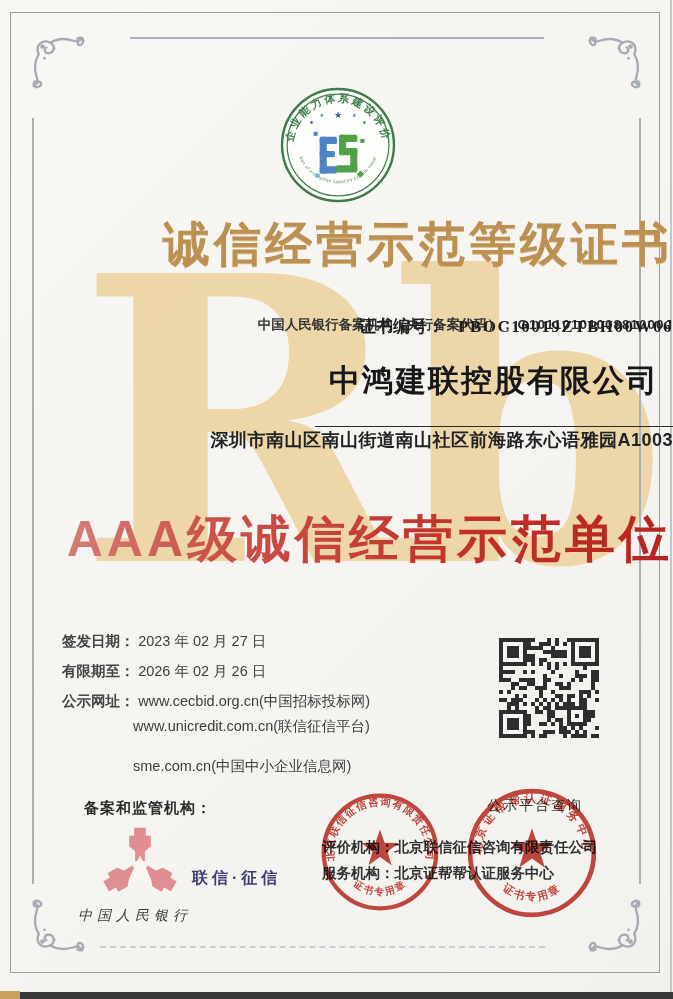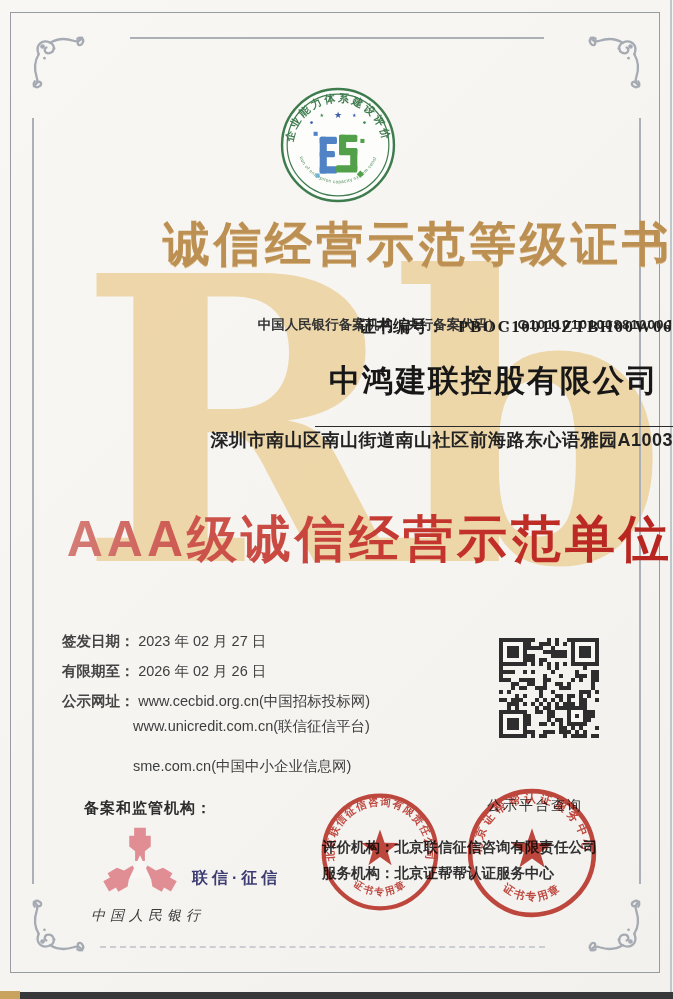--- a/index.html
+++ b/index.html
@@ -59,21 +59,21 @@
   .url-extra{left:133px;font-family:"Liberation Sans", sans-serif;
         font-size:14.5px;color:#3d3e3e;white-space:nowrap;}
   .u0{top:717px;} .u1{top:757px;} .u2{top:765px;}
   
   .qr{left:497px;top:636px;width:104px;height:104px;}
   .qr-caption{left:487px;top:753px;width:124px;text-align:left;font-size:14px;
         font-weight:400;letter-spacing:2px;color:#333;margin-top:44px;}
   
   .reg-label{left:84px;top:799px;font-size:15px;font-weight:800;color:#2d2d2d;letter-spacing:1px;}
   .pboc{left:99px;top:822px;width:82px;height:82px;}
-  .pboc-name{left:78px;top:907px;width:140px;text-align:center;font-style:italic;
+  .pboc-name{left:78px;top:907px;width:140px;text-align:left;font-style:italic;
         font-size:14px;letter-spacing:5px;color:#3a3a3a;}
   .brand{left:175px;top:843px;font-family:"Liberation Sans", sans-serif;
         font-size:21px;font-weight:900;letter-spacing:1px;color:#3d3c72;}
   .brand-cn{left:192px;top:868px;font-family:"Liberation Sans", sans-serif;
         font-size:16px;font-weight:800;letter-spacing:4px;color:#3d3c72;}
   
   .agency{left:322px;font-family:"Liberation Sans", sans-serif;font-size:14.5px;
         font-weight:700;color:#313131;white-space:nowrap;z-index:3;}
   .a0{top:838px;} .a1{top:864px;}
   .seal{position:absolute;z-index:4;mix-blend-mode:multiply;opacity:.92;}

